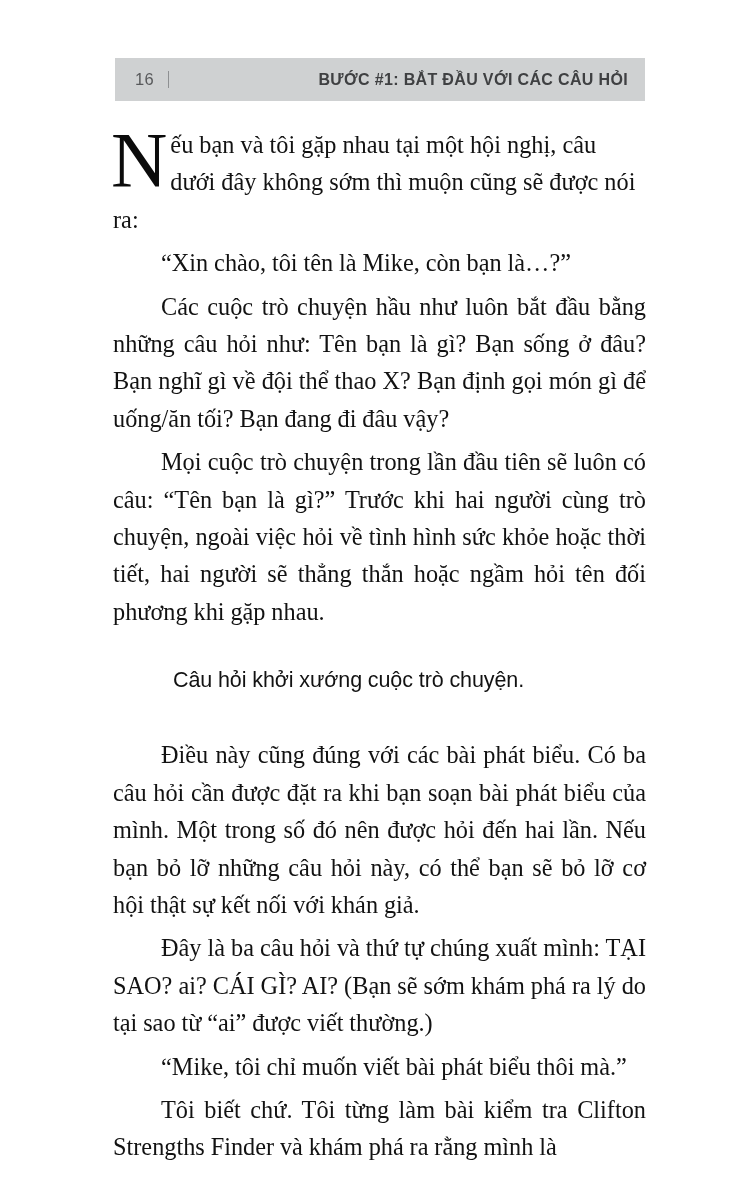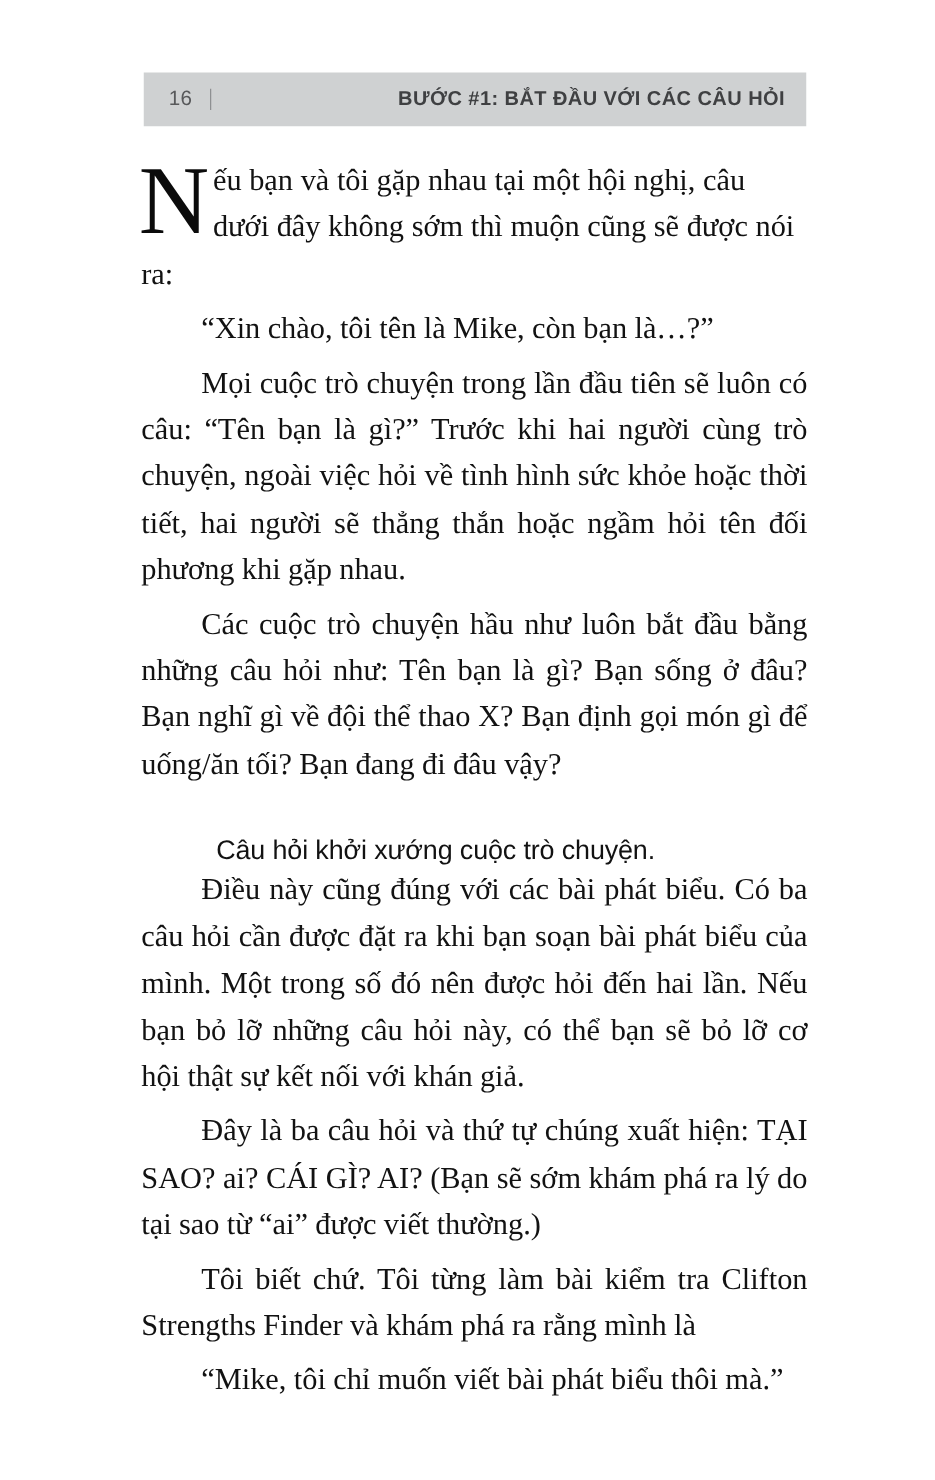--- a/index.html
+++ b/index.html
@@ -138,28 +138,28 @@
   </div>
 
   <div class="content">
 
     <p class="dropcap-par">
       <span class="dropcap">N</span><span>ếu bạn và tôi gặp nhau tại một hội nghị, câu dưới đây không sớm thì muộn cũng sẽ được nói ra:</span>
     </p>
 
     <p class="body-par indent nojust" style="margin-top:6px;">“Xin chào, tôi tên là Mike, còn bạn là…?”</p>
 
+    <p class="body-par indent" style="margin-top:6px;">Các cuộc trò chuyện hầu như luôn bắt đầu bằng những câu hỏi như: Tên bạn là gì? Bạn sống ở đâu? Bạn nghĩ gì về đội thể thao X? Bạn định gọi món gì để uống/ăn tối? Bạn đang đi đâu vậy?</p>
+
     <p class="body-par indent" style="margin-top:6px;">Mọi cuộc trò chuyện trong lần đầu tiên sẽ luôn có câu: “Tên bạn là gì?” Trước khi hai người cùng trò chuyện, ngoài việc hỏi về tình hình sức khỏe hoặc thời tiết, hai người sẽ thẳng thắn hoặc ngầm hỏi tên đối phương khi gặp nhau.</p>
-
-    <p class="body-par indent" style="margin-top:6px;">Các cuộc trò chuyện hầu như luôn bắt đầu bằng những câu hỏi như: Tên bạn là gì? Bạn sống ở đâu? Bạn nghĩ gì về đội thể thao X? Bạn định gọi món gì để uống/ăn tối? Bạn đang đi đâu vậy?</p>
 
     <p class="subhead" style="margin-top:38px;">Câu hỏi khởi xướng cuộc trò chuyện.</p>
 
-    <p class="body-par indent" style="">Điều này cũng đúng với các bài phát biểu. Có ba câu hỏi cần được đặt ra khi bạn soạn bài phát biểu của mình. Một trong số đó nên được hỏi đến hai lần. Nếu bạn bỏ lỡ những câu hỏi này, có thể bạn sẽ bỏ lỡ cơ hội thật sự kết nối với khán giả.</p>
+    <p class="body-par indent" style="margin-top:43px;">Điều này cũng đúng với các bài phát biểu. Có ba câu hỏi cần được đặt ra khi bạn soạn bài phát biểu của mình. Một trong số đó nên được hỏi đến hai lần. Nếu bạn bỏ lỡ những câu hỏi này, có thể bạn sẽ bỏ lỡ cơ hội thật sự kết nối với khán giả.</p>
 
-    <p class="body-par indent" style="margin-top:6px;">Đây là ba câu hỏi và thứ tự chúng xuất hiện: TẠI SAO? ai? CÁI GÌ? AI? (Bạn sẽ sớm khám phá ra lý do tại sao từ “ai” được viết thường.)</p>
+    <p class="body-par indent" style="margin-top:6px;">Đây là ba câu hỏi và thứ tự chúng xuất mình: TẠI SAO? ai? CÁI GÌ? AI? (Bạn sẽ sớm khám phá ra lý do tại sao từ “ai” được viết thường.)</p>
+
+    <p class="body-par indent nojust" style="margin-top:6px;">“Mike, tôi chỉ muốn viết bài phát biểu thôi mà.”</p>
 
     <p class="body-par indent" style="margin-top:6px;">Tôi biết chứ. Tôi từng làm bài kiểm tra Clifton Strengths Finder và khám phá ra rằng mình là</p>
-
-    <p class="body-par indent nojust" style="margin-top:6px;">“Mike, tôi chỉ muốn viết bài phát biểu thôi mà.”</p>
 
   </div>
 </div>
 
 </body></html>

